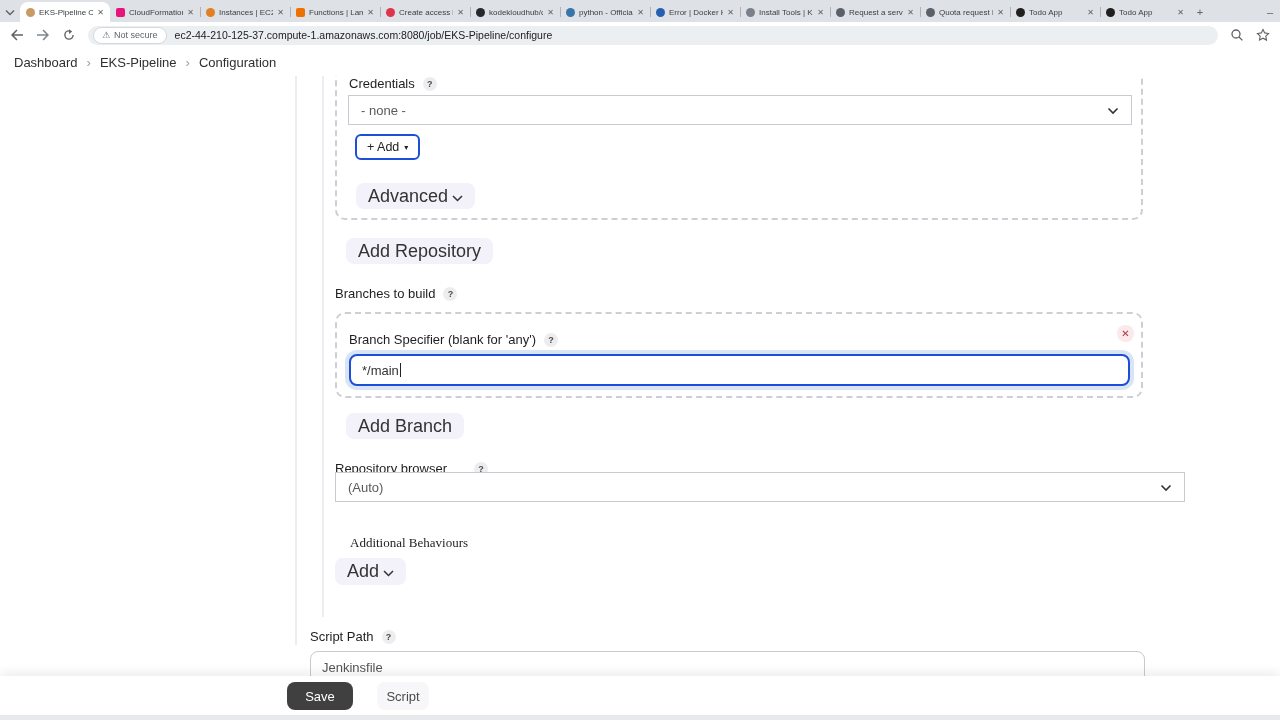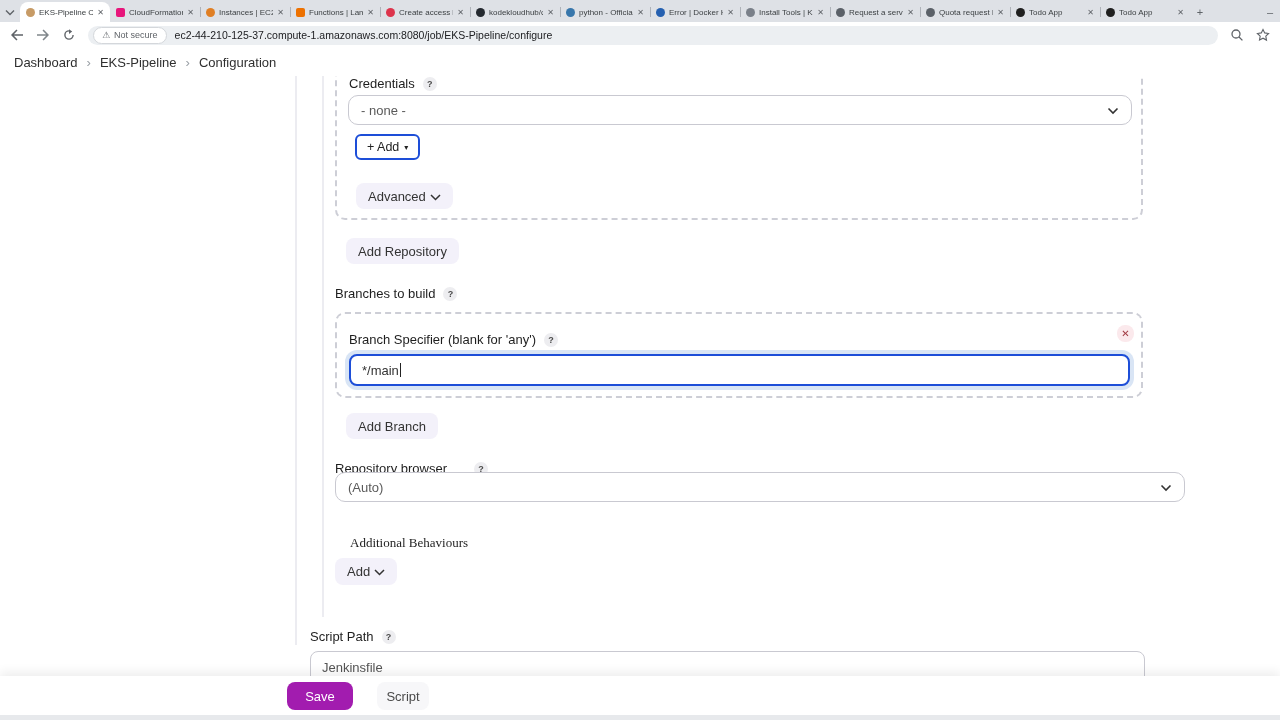--- a/index.html
+++ b/index.html
@@ -47,40 +47,40 @@
   .side-item svg{flex:none;}
 
   
   .main{position:absolute;left:0;top:76px;right:0;bottom:0;overflow:hidden;background:#fff;}
   .vline{position:absolute;width:2px;background:#ececf1;}
   .dashedbox{position:absolute;border:2px dashed #cdced6;border-radius:10px;box-sizing:border-box;}
   .flabel{position:absolute;font-size:13px;font-weight:500;color:#1e1e1e;display:flex;
           align-items:flex-end;gap:8px;white-space:nowrap;}
   .help{width:14px;height:14px;border-radius:50%;background:#ededf0;color:#4a4a4a;font-size:9px;
         font-weight:700;display:inline-flex;align-items:center;justify-content:center;}
-  .selectbox{position:absolute;height:30px;background:#fff;border:1px solid #c9c9d1;border-radius:10px;
+  .selectbox{position:absolute;height:30px;background:#fff;border:1px solid #c9c9d1;border-radius:0;
              box-sizing:border-box;display:flex;align-items:center;padding:0 12px;font-size:13px;color:#5a5a5a;}
   .selectbox .sel-caret{margin-left:auto;}
   .btn-outline{position:absolute;height:26px;background:#fff;border:2px solid #1d4ed8;border-radius:6px;
                display:flex;align-items:center;gap:5px;padding:0 10px;font-size:12.5px;color:#222;box-sizing:border-box;}
   .btn-soft{position:absolute;height:26px;background:#f3f1fa;border:none;border-radius:8px;
-            display:flex;align-items:center;gap:4px;padding:0 12px;font-size:13px;color:#333;box-sizing:border-box;}
+            display:flex;align-items:center;gap:4px;padding:0 12px;font-size:18px;color:#333;box-sizing:border-box;}
   .txtinput{position:absolute;box-sizing:border-box;border-radius:8px;font-size:13px;color:#333;
             padding:0 11px;font-family:"Liberation Sans","DejaVu Sans",sans-serif;background:#fff;}
   .txtinput.focused{border:2px solid #1d4ed8;box-shadow:0 0 0 4px #d9e5f5;}
   .txtinput.plain{border:1px solid #c9c9d1;color:#555;}
   .xbtn{position:absolute;width:17px;height:17px;border-radius:8px;background:#fbe9ec;color:#a13a42;
         font-size:10px;display:flex;align-items:center;justify-content:center;}
 
   
   .footer{position:absolute;left:0;top:676px;right:0;height:39px;background:#fff;
           box-shadow:0 -4px 10px rgba(0,0,0,0.07);}
   .bottom-strip{position:absolute;left:0;top:715px;right:0;height:5px;background:#e7e9ec;}
   .save-btn{position:absolute;left:287px;top:682px;width:66px;height:28px;border:none;border-radius:8px;
-            background:#a21caf;color:#fff;font-size:13px;font-weight:500;font-family:inherit;}
+            background:#404040;color:#fff;font-size:13px;font-weight:500;font-family:inherit;}
   .apply-btn{position:absolute;left:377px;top:682px;width:52px;height:28px;border:none;border-radius:8px;
              background:#f7f7f9;color:#4a4a4a;font-size:13px;font-family:inherit;}
 
   .cursor{position:absolute;left:473px;top:596px;}
   .caret-bar{display:inline-block;width:1px;height:14px;background:#222;vertical-align:middle;margin-left:1px;}
 </style>
 </head>
 <body>
 
 <div class="tabstrip">

